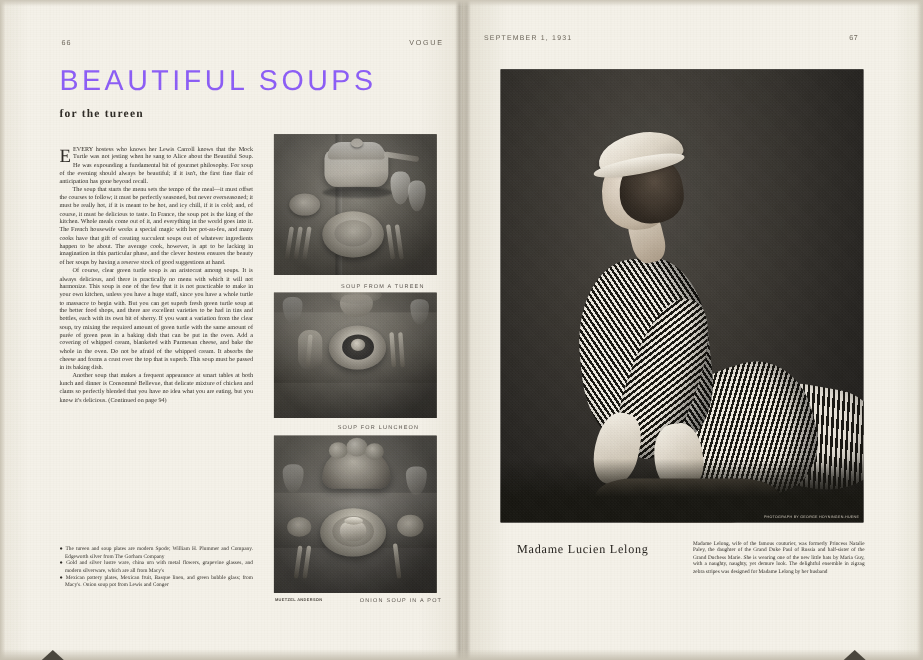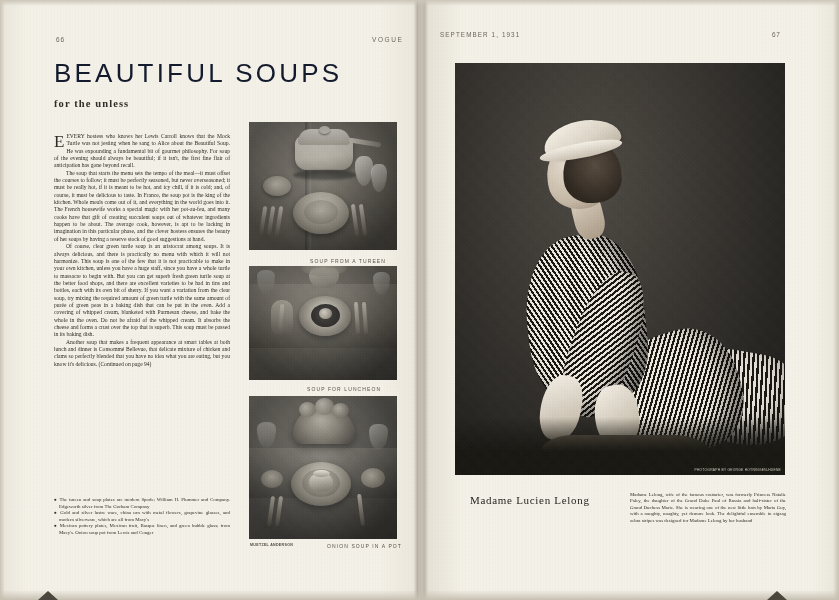--- a/index.html
+++ b/index.html
@@ -42,21 +42,21 @@
     font-family:"Liberation Sans",sans-serif;font-size:6.3px;
     letter-spacing:1.1px;color:#6a6459;}
   .folio-right{position:absolute;left:772px;top:31px;
     font-family:"Liberation Sans",sans-serif;font-size:6.5px;
     letter-spacing:.6px;color:#6a6459;}
 
   
   .headline{position:absolute;left:54px;top:60px;
     font-family:"Liberation Sans",sans-serif;
     font-size:26px;font-weight:300;letter-spacing:3.2px;
-    color:#0f172a;line-height:1;white-space:nowrap;}
+    color:#8b5cf6;line-height:1;white-space:nowrap;}
   .deck{position:absolute;left:54px;top:98px;
     font-family:"Liberation Serif",serif;font-weight:bold;
     font-size:10.5px;letter-spacing:1.1px;color:#2d2a25;}
 
   
   .col-body{position:absolute;left:54px;top:133px;width:176px;
     font-size:5.6px;line-height:7.35px;text-align:justify;
     color:#2b2823;hyphens:auto;}
   .col-body p{margin:0;text-indent:12px;}
   .col-body p.first{text-indent:0;}
@@ -168,21 +168,21 @@
 <div class="spread">
 
   <div class="page page-left"></div>
   <div class="page page-right"></div>
   <div class="gutter"></div>
 
   <div class="folio folio-left">66</div>
   <div class="masthead">VOGUE</div>
 
   <div class="headline">BEAUTIFUL SOUPS</div>
-  <div class="deck">for the unless</div>
+  <div class="deck">for the tureen</div>
 
   <div class="col-body">
     <p class="first"><span class="dropcap">E</span><span>EVERY hostess who knows her Lewis Carroll knows that the Mock Turtle was not jesting when he sang to Alice about the Beautiful Soup. He was expounding a fundamental bit of gourmet philosophy. For soup of the evening should always be beautiful; if it isn't, the first fine flair of anticipation has gone beyond recall.</span></p>
     <p>The soup that starts the menu sets the tempo of the meal—it must offset the courses to follow; it must be perfectly seasoned, but never overseasoned; it must be really hot, if it is meant to be hot, and icy chill, if it is cold; and, of course, it must be delicious to taste. In France, the soup pot is the king of the kitchen. Whole meals come out of it, and everything in the world goes into it. The French housewife works a special magic with her pot-au-feu, and many cooks have that gift of creating succulent soups out of whatever ingredients happen to be about. The average cook, however, is apt to be lacking in imagination in this particular phase, and the clever hostess ensures the beauty of her soups by having a reserve stock of good suggestions at hand.</p>
     <p>Of course, clear green turtle soup is an aristocrat among soups. It is always delicious, and there is practically no menu with which it will not harmonize. This soup is one of the few that it is not practicable to make in your own kitchen, unless you have a huge staff, since you have a whole turtle to massacre to begin with. But you can get superb fresh green turtle soup at the better food shops, and there are excellent varieties to be had in tins and bottles, each with its own bit of sherry. If you want a variation from the clear soup, try mixing the required amount of green turtle with the same amount of purée of green peas in a baking dish that can be put in the oven. Add a covering of whipped cream, blanketed with Parmesan cheese, and bake the whole in the oven. Do not be afraid of the whipped cream. It absorbs the cheese and forms a crust over the top that is superb. This soup must be passed in its baking dish.</p>
     <p>Another soup that makes a frequent appearance at smart tables at both lunch and dinner is Consommé Bellevue, that delicate mixture of chicken and clams so perfectly blended that you have no idea what you are eating, but you know it's delicious. (Continued on page 94)</p>
   </div>
 
   <div class="credits">
     <div>

